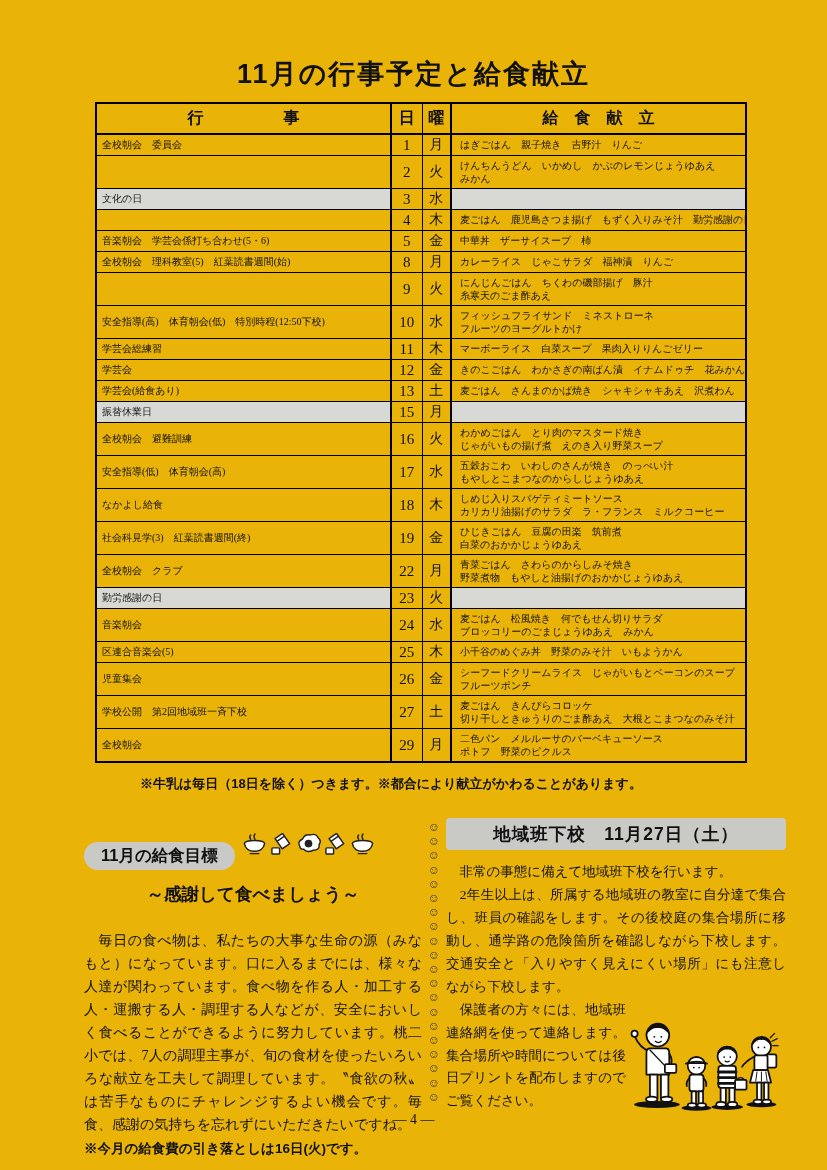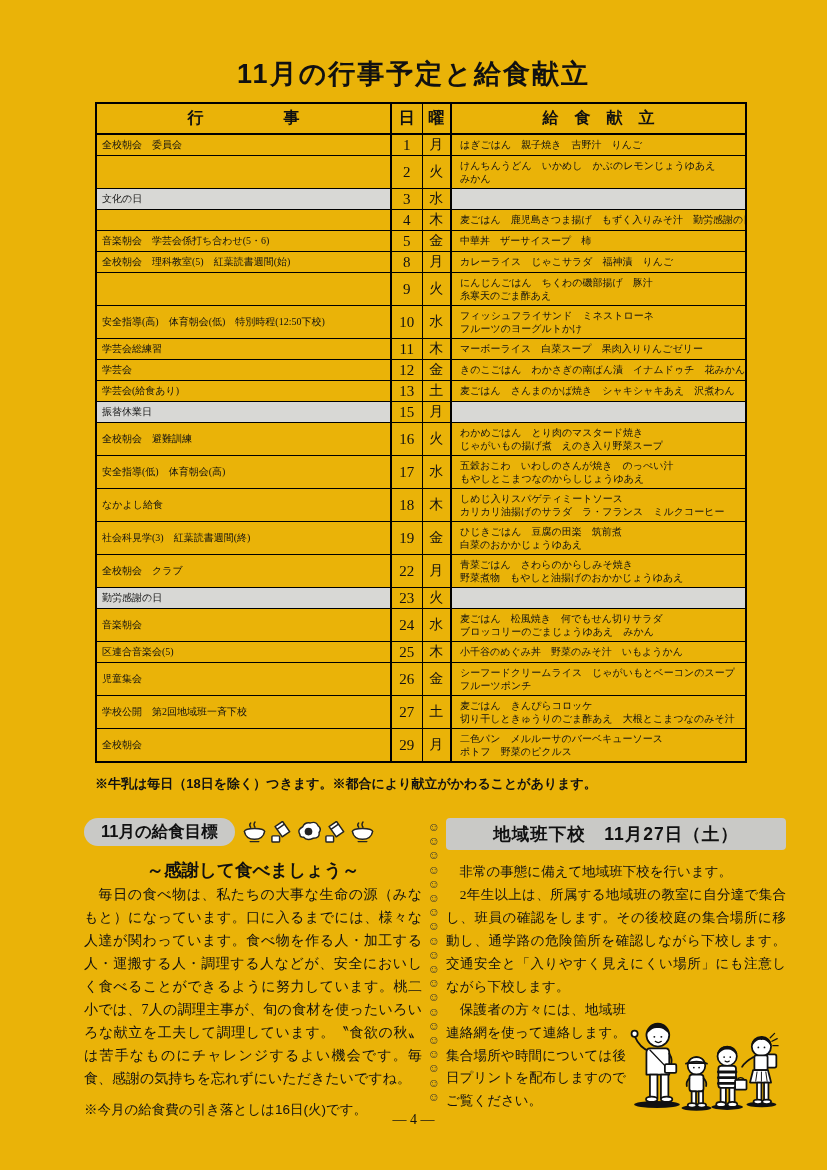--- a/index.html
+++ b/index.html
@@ -11,36 +11,36 @@
               border:2px solid #000;table-layout:fixed;}
   table.sched th{border:1px solid #000;border-bottom:2px solid #000;font-size:16px;font-weight:bold;
                  padding:4px 0;text-align:center;font-family:"Liberation Serif",serif;}
   table.sched td{border:1px solid #000;vertical-align:middle;}
   .c-event{font-size:10px;padding:3px 4px 3px 5px;white-space:nowrap;overflow:hidden;}
   .c-day{text-align:center;font-size:15px;border-left:2px solid #000 !important;padding:1px 0;}
   .c-wd{text-align:center;font-size:14px;border-right:2px solid #000 !important;padding:1px 0;}
   .c-menu{font-family:"Liberation Sans",sans-serif;font-size:10px;line-height:13.5px;
           padding:2.5px 3px 2.5px 8px;white-space:nowrap;overflow:hidden;}
   .shaded{background:#d8d8d5;}
-  .table-note{position:absolute;top:775px;left:95px;width:592px;text-align:left;
+  .table-note{position:absolute;top:775px;left:95px;width:592px;text-align:center;
               font-family:"Liberation Sans",sans-serif;font-weight:bold;font-size:13px;}
   .bottom{position:absolute;top:818px;left:84px;width:702px;display:flex;}
   .left-col{width:338px;}
   .divider{width:24px;text-align:center;font-size:12px;line-height:14.2px;color:#333;padding-top:2px;}
   .right-col{width:340px;}
   .badge-row{display:flex;align-items:center;gap:7px;}
   .badge-l{background:#c9c9c6;border-radius:14px;padding:3px 17px;white-space:nowrap;
-           font-family:"Liberation Sans",sans-serif;font-weight:bold;font-size:16.5px;}
+           font-family:"Liberation Sans",sans-serif;font-weight:bold;font-size:16.5px;margin-top:24px;}
   .food-icons{display:flex;gap:2px;align-items:flex-end;}
   .food-icons .fi{display:inline-block;width:25px;height:23px;}
   .food-icons svg{width:25px;height:23px;display:block;}
   .subtitle{text-align:center;font-family:"Liberation Sans",sans-serif;font-weight:bold;
-            font-size:17.5px;margin:12px 0 2px;}
+            font-size:17.5px;margin:12px 0 24px;}
   .goal-body{font-size:14px;line-height:1.64;text-align:justify;}
-  .goal-note{font-family:"Liberation Sans",sans-serif;font-weight:normal;font-size:13.5px;margin-top:10px;}
+  .goal-note{font-family:"Liberation Sans",sans-serif;font-weight:bold;font-size:13.5px;margin-top:3px;}
   .badge-r{background:#c9c9c6;border-radius:4px;text-align:center;font-weight:bold;font-size:17.5px;
            font-family:"Liberation Sans",sans-serif;padding:4px 0;margin-bottom:11px;letter-spacing:1px;}
   .right-col p{margin:0;font-size:13.5px;line-height:1.7;text-align:justify;}
   .kids{float:right;width:158px;height:112px;margin:6px 0 0 2px;}
   .kids svg{width:158px;height:112px;display:block;}
   .footer{position:absolute;top:1112px;left:0;width:100%;text-align:center;font-size:14px;}
 </style>
 </head>
 <body>
 

